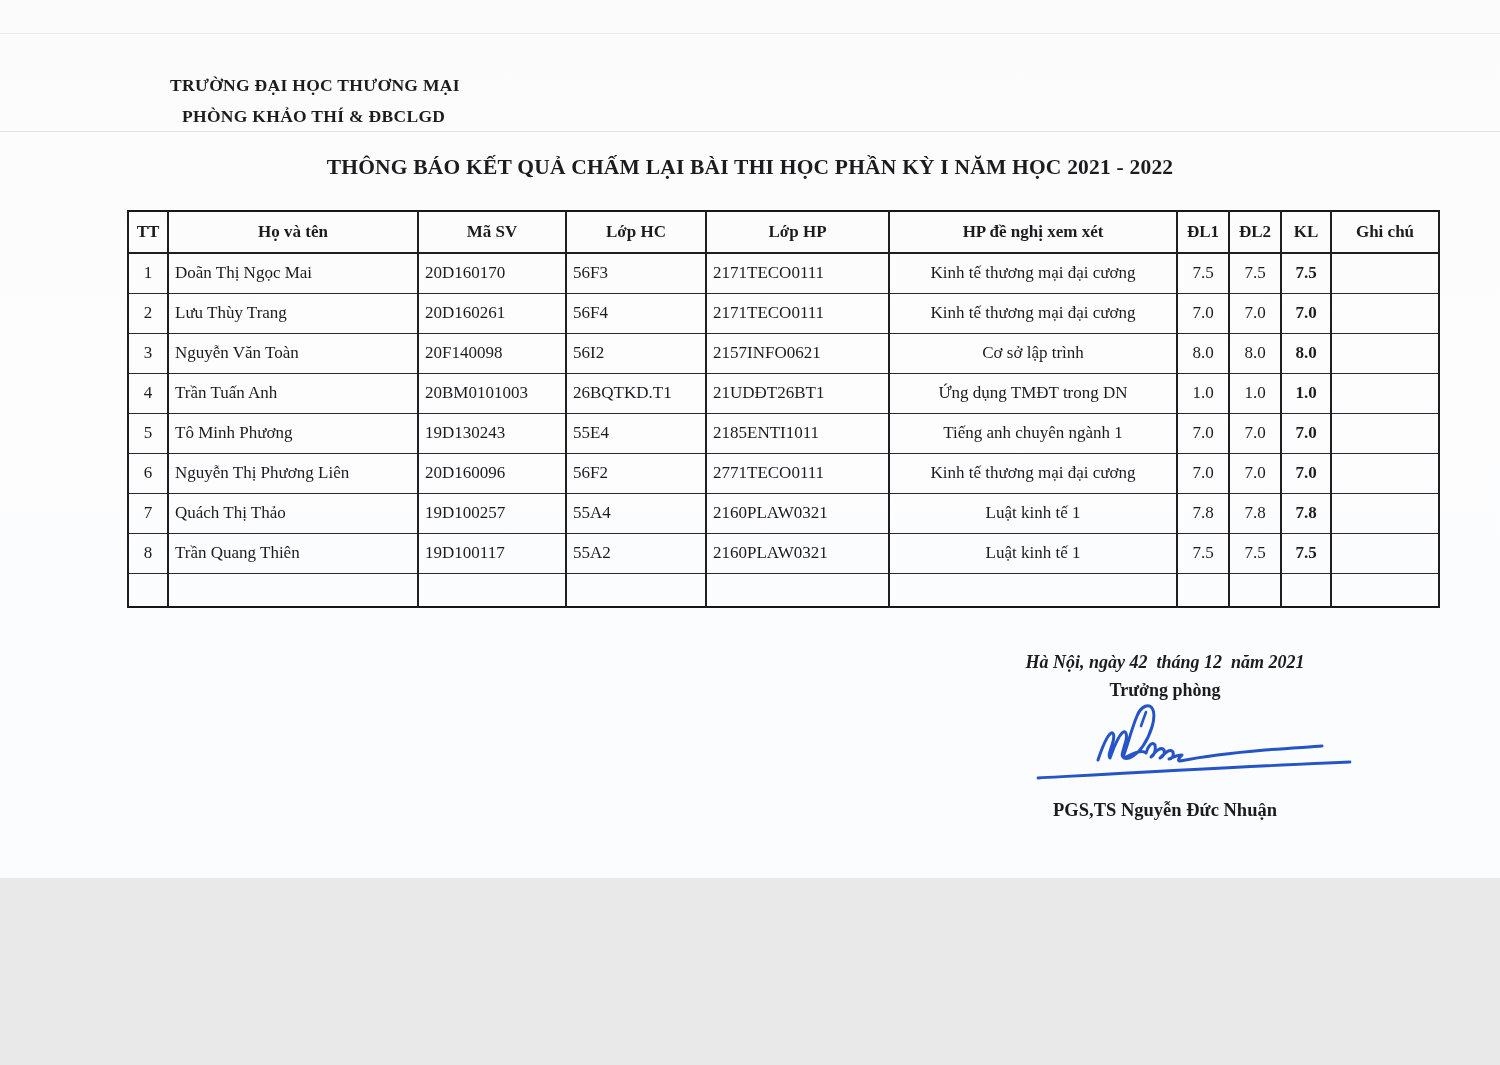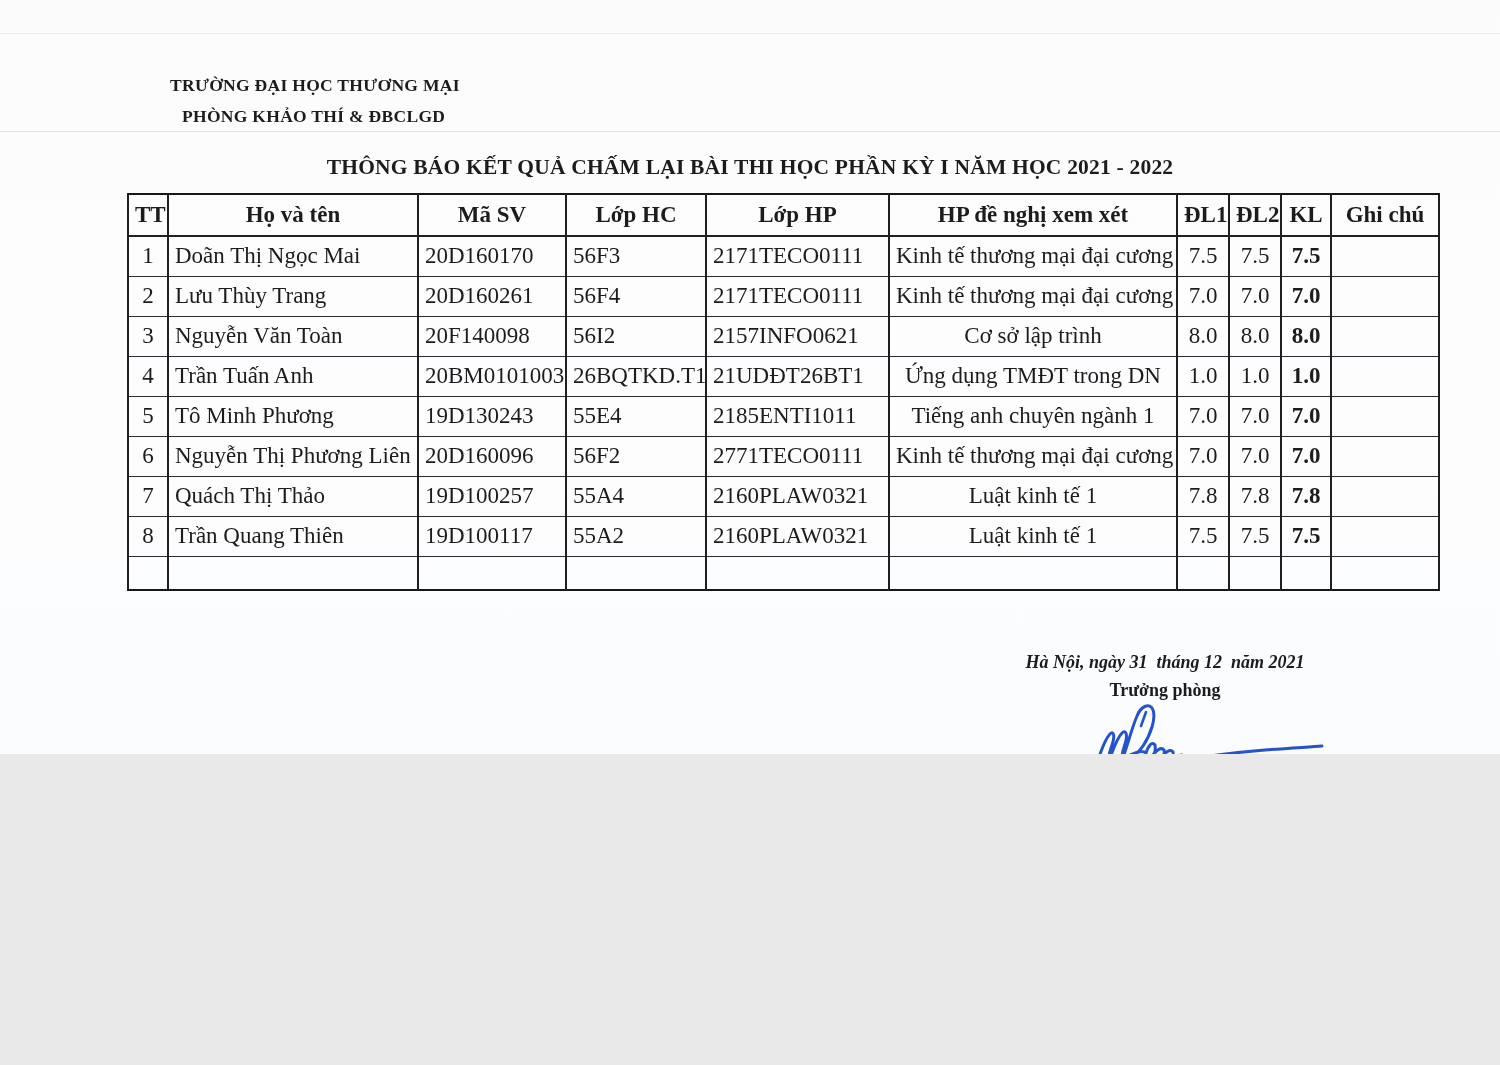--- a/index.html
+++ b/index.html
@@ -1,20 +1,20 @@
 <!DOCTYPE html>
 <html><head>
 <meta charset="utf-8">
 <style>
   * { margin: 0; padding: 0; box-sizing: border-box; }
   html, body { background: #e9e9e9; }
   .page {
     position: relative;
     width: 1500px;
-    height: 754px;
+    height: 878px;
     margin: 0 auto;
     background:
       linear-gradient(180deg, #fbfbfc 0%, #fdfdfe 40%, #fbfcfd 100%);
     font-family: "Liberation Serif", "DejaVu Serif", serif;
     color: #1c1c1e;
     overflow: hidden;
   }
   
   .scan-line {
     position: absolute;
@@ -44,25 +44,25 @@
     width: 100%;
     text-align: center;
     font-weight: bold;
     font-size: 21.5px;
     letter-spacing: 0.2px;
   }
 
   table.doc-table {
     position: absolute;
     left: 127px;
-    top: 193px;
+    top: 210px;
     width: 1311px;
     border-collapse: collapse;
     table-layout: fixed;
-    font-size: 23px;
+    font-size: 17px;
   }
   table.doc-table col.c-tt  { width: 40px; }
   table.doc-table col.c-name{ width: 250px; }
   table.doc-table col.c-msv { width: 148px; }
   table.doc-table col.c-hc  { width: 140px; }
   table.doc-table col.c-hp  { width: 183px; }
   table.doc-table col.c-sub { width: 288px; }
   table.doc-table col.c-dl1 { width: 52px; }
   table.doc-table col.c-dl2 { width: 52px; }
   table.doc-table col.c-kl  { width: 50px; }
@@ -281,21 +281,21 @@
         <td class="cell-sub"></td>
         <td class="cell-dl1"></td>
         <td class="cell-dl2"></td>
         <td class="cell-kl"></td>
         <td class="cell-gc"></td>
       </tr>
     </tbody>
   </table>
 
   <div class="footer-block">
-    <div class="date-line">Hà Nội, ngày 31  tháng 12  năm 2021</div>
+    <div class="date-line">Hà Nội, ngày 42  tháng 12  năm 2021</div>
     <div class="signer-title">Trưởng phòng</div>
   </div>
 
   <div class="signature-wrap">
     <svg width="350" height="95" viewBox="0 0 350 95">
       <g fill="none" stroke="#2454c7" stroke-linecap="round" stroke-linejoin="round">
 
         <path d="M 126,12 L 121,26" stroke-width="2.6"></path>
 
         <path d="M 78,60

